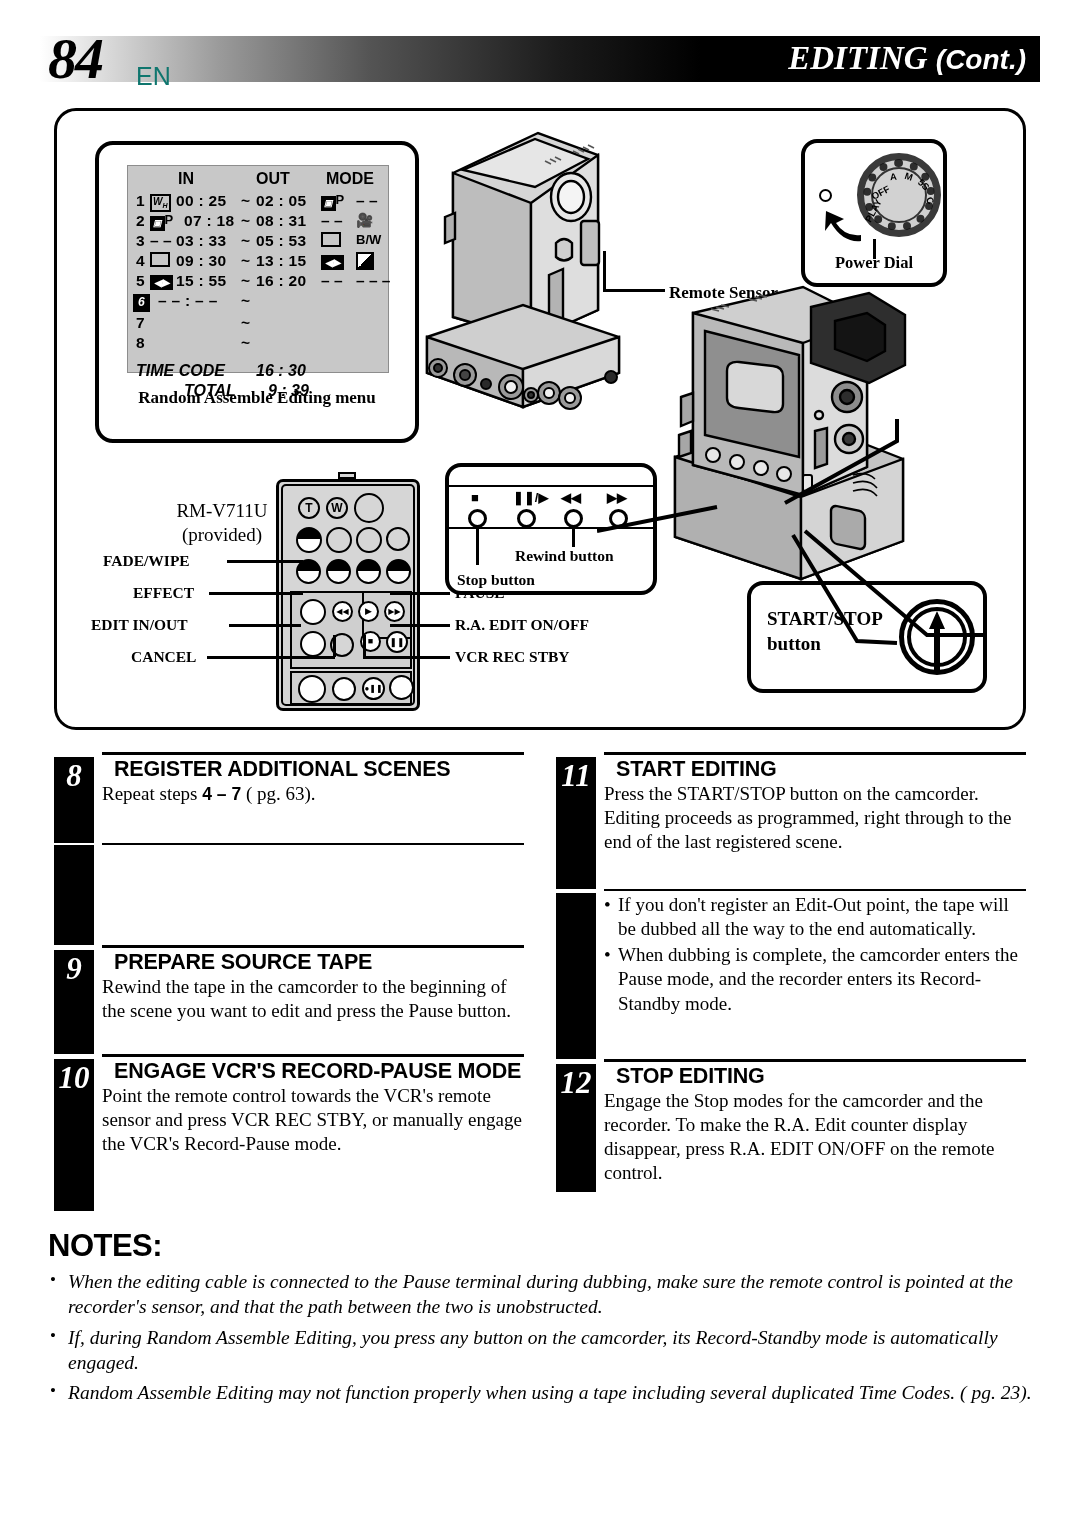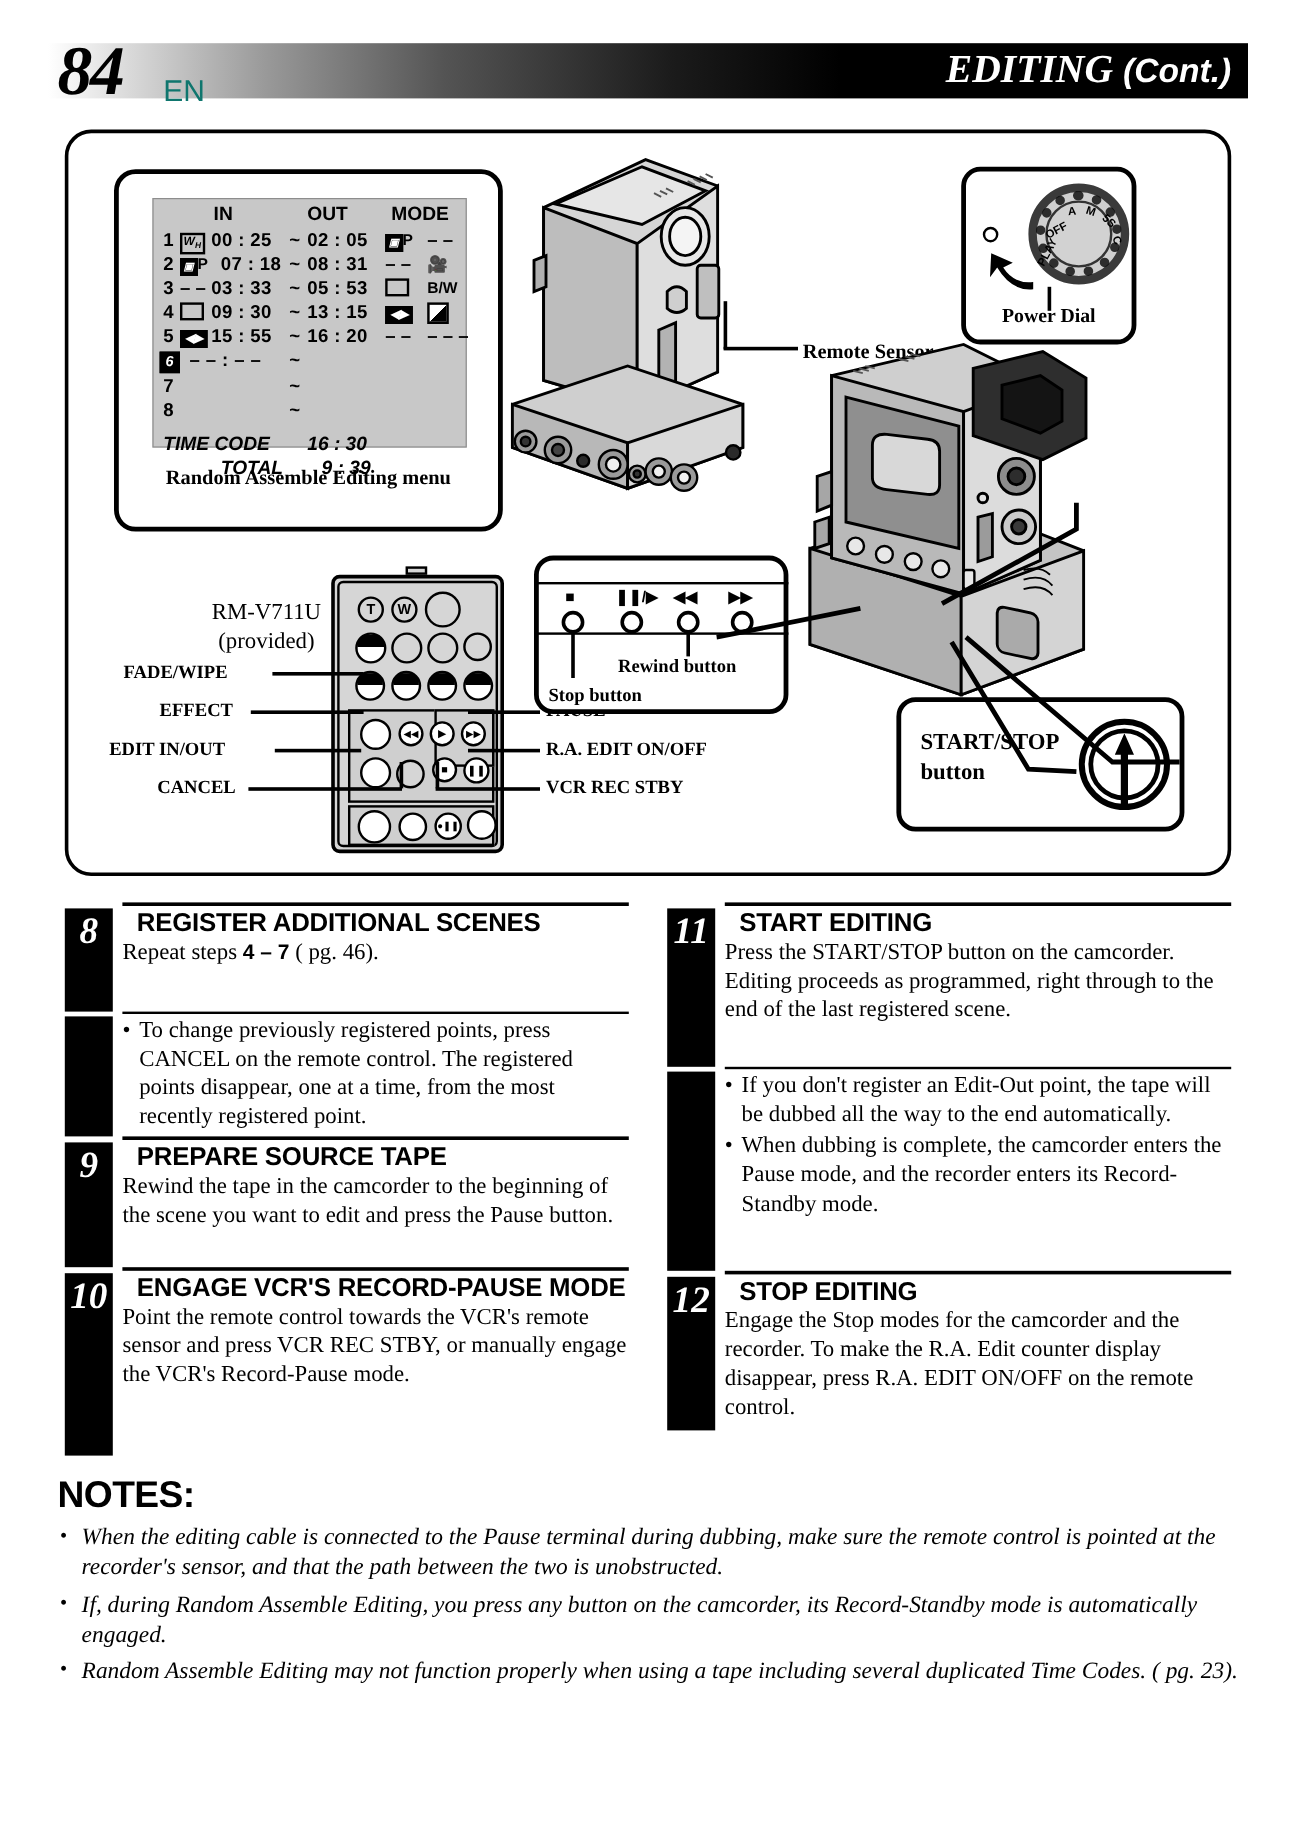--- a/index.html
+++ b/index.html
@@ -448,28 +448,25 @@
 
   <div class="steps">
 
     <div class="col left">
 
       <div class="step">
         <div class="rule"></div>
         <div class="stepbody" style="min-height:86px">
           <div class="tab" style="height:86px">8</div>
           <div class="stitle">REGISTER ADDITIONAL SCENES</div>
-          <div class="stext"><span>Repeat steps </span><b>4 – 7</b><span> ( pg. 46).</span></div>
+          <div class="stext"><span>Repeat steps </span><b>4 – 7</b><span> ( pg. 63).</span></div>
         </div>
         <div class="rule thin"></div>
         <div class="stepbody" style="min-height:100px">
           <div class="tab" style="height:100px"></div>
-          <div class="bullets">
-            <div class="bl">To change previously registered points, press CANCEL on the remote control. The registered points disappear, one at a time, from the most recently registered point.</div>
-          </div>
         </div>
       </div>
 
       <div class="step">
         <div class="rule"></div>
         <div class="stepbody" style="min-height:104px">
           <div class="tab" style="height:104px">9</div>
           <div class="stitle">PREPARE SOURCE TAPE</div>
           <div class="stext">Rewind the tape in the camcorder to the beginning of the scene you want to edit and press the Pause button.</div>
         </div>

